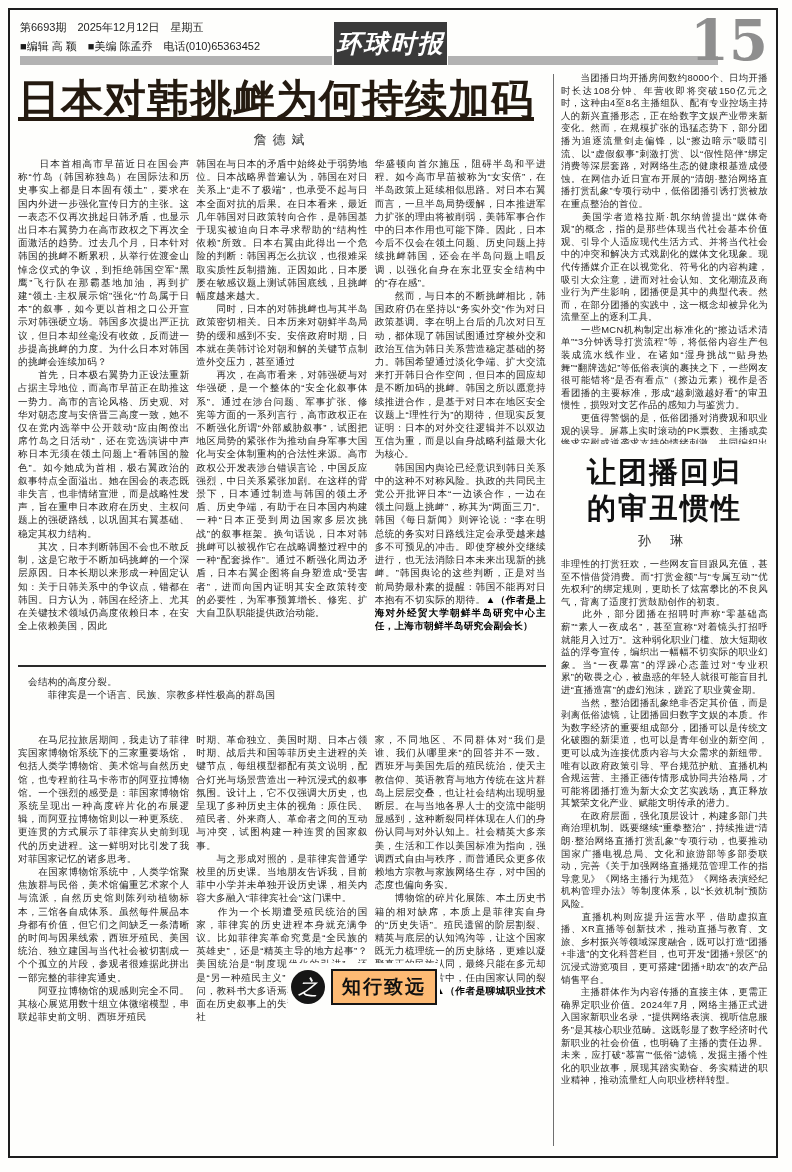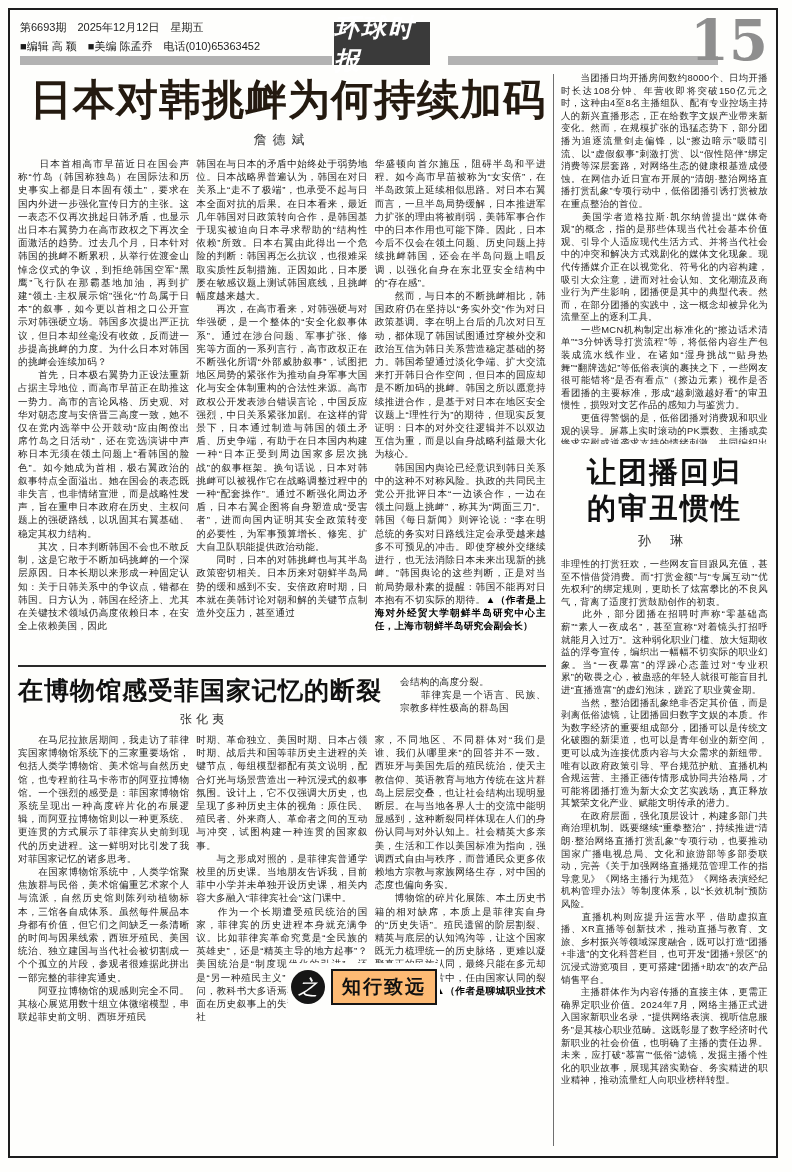--- a/index.html
+++ b/index.html
@@ -6,41 +6,41 @@
   .page{position:relative;width:792px;height:1172px;background:#fefefc;margin:0 auto;overflow:hidden;
         font-family:"Liberation Sans",sans-serif;color:#262626;}
   .frame{position:absolute;left:8px;top:8px;width:770px;height:1150px;border:2px solid #1d1d1d;box-sizing:border-box;}
   .inner{position:absolute;left:8px;top:4px;right:8px;bottom:6px;}
 
   
   .hdr{position:relative;height:56px;}
   .hdr-left{position:absolute;left:2px;top:4px;font-size:11px;color:#1c1c1c;line-height:19px;white-space:nowrap;}
   .graybar-l{position:absolute;left:2px;top:42px;width:312px;height:9px;background:#b2b2b2;}
   .graybar-r{position:absolute;left:430px;top:42px;width:270px;height:9px;background:#b2b2b2;}
-  .masthead{position:absolute;left:316px;top:8px;width:96px;height:43px;background:#3a3a3a;color:#fff;
+  .masthead{position:absolute;left:316px;top:8px;width:113px;height:43px;background:#3a3a3a;color:#fff;
             display:flex;align-items:center;justify-content:center;font-size:25px;font-weight:bold;
             font-style:italic;letter-spacing:2px;font-family:"Liberation Serif",serif;}
   .section-name{position:absolute;left:566px;top:14px;font-size:27px;font-weight:900;letter-spacing:3px;color:#141414;}
   .page-num{position:absolute;right:0;top:-4px;font-size:56px;font-weight:bold;color:#8e8e8e;
             font-family:"DejaVu Serif",serif;line-height:60px;}
 
   
   .content{position:absolute;left:0;right:0;top:58px;bottom:0;display:flex;}
   .left-region{width:528px;}
   .v-rule{width:1px;background:#6f6f6f;margin:2px 7px 4px 7px;}
   .right-region{flex:1;min-width:0;}
 
   
   .para{margin:0;text-align:justify;word-break:break-all;}
   .col .para, .a2-side .para{font-size:9.6px;line-height:13.2px;letter-spacing:.3px;}
   .para b{color:#000;}
 
   
-  .a1-headline{margin:4px 0 0 0;text-align:right;font-size:42px;line-height:48px;font-weight:900;
-               color:#241a10;letter-spacing:1px;white-space:nowrap;}
+  .a1-headline{margin:4px 0 0 0;text-align:left;font-size:42px;line-height:48px;font-weight:900;
+               color:#241a10;letter-spacing:1px;white-space:nowrap;text-decoration:underline;}
   .a1-author{text-align:center;font-size:13px;letter-spacing:6px;color:#333;margin:7px 0 8px 0;
              font-family:"Liberation Serif",serif;}
   .cols3{display:flex;gap:7px;}
   .a1-cols{height:500px;}
   .col{flex:1;min-width:0;overflow:hidden;}
 
   .divider{height:2px;background:#2a2a2a;margin:8px 0 6px 0;}
 
   
   .a2-head{display:flex;align-items:flex-start;}
@@ -95,39 +95,35 @@
             <h1 class="a1-headline">日本对韩挑衅为何持续加码</h1>
             <div class="a1-author">詹德斌</div>
             <div class="cols3 a1-cols">
               <div class="col">
                   <p class="para">　　日本首相高市早苗近日在国会声称“竹岛（韩国称独岛）在国际法和历史事实上都是日本固有领土”，要求在国内外进一步强化宣传日方的主张。这一表态不仅再次挑起日韩矛盾，也显示出日本右翼势力在高市政权之下再次全面激活的趋势。过去几个月，日本针对韩国的挑衅不断累积，从举行佐渡金山悼念仪式的争议，到拒绝韩国空军“黑鹰”飞行队在那霸基地加油，再到扩建“领土·主权展示馆”强化“竹岛属于日本”的叙事，如今更以首相之口公开宣示对韩强硬立场。韩国多次提出严正抗议，但日本却丝毫没有收敛，反而进一步提高挑衅的力度。为什么日本对韩国的挑衅会连续加码？</p>
                   <p class="para">　　首先，日本极右翼势力正设法重新占据主导地位，而高市早苗正在助推这一势力。高市的言论风格、历史观、对华对朝态度与安倍晋三高度一致，她不仅在党内选举中公开鼓动“应由阁僚出席竹岛之日活动”，还在竞选演讲中声称日本无须在领土问题上“看韩国的脸色”。如今她成为首相，极右翼政治的叙事特点全面溢出。她在国会的表态既非失言，也非情绪宣泄，而是战略性发声，旨在重申日本政府在历史、主权问题上的强硬路线，以巩固其右翼基础、稳定其权力结构。</p>
                   <p class="para">　　其次，日本判断韩国不会也不敢反制，这是它敢于不断加码挑衅的一个深层原因。日本长期以来形成一种固定认知：关于日韩关系中的争议点，错都在韩国。日方认为，韩国在经济上、尤其在关键技术领域仍高度依赖日本，在安全上依赖美国，因此</p>
                 </div>
               <div class="col">
                   <p class="para">韩国在与日本的矛盾中始终处于弱势地位。日本战略界普遍认为，韩国在对日关系上“走不了极端”，也承受不起与日本全面对抗的后果。在日本看来，最近几年韩国对日政策转向合作，是韩国基于现实被迫向日本寻求帮助的“结构性依赖”所致。日本右翼由此得出一个危险的判断：韩国再怎么抗议，也很难采取实质性反制措施。正因如此，日本屡屡在敏感议题上测试韩国底线，且挑衅幅度越来越大。</p>
+                  <p class="para">　　同时，日本的对韩挑衅也与其半岛政策密切相关。日本历来对朝鲜半岛局势的缓和感到不安。安倍政府时期，日本就在美韩讨论对朝和解的关键节点制造外交压力，甚至通过</p>
                   <p class="para">　　再次，在高市看来，对韩强硬与对华强硬，是一个整体的“安全化叙事体系”。通过在涉台问题、军事扩张、修宪等方面的一系列言行，高市政权正在不断强化所谓“外部威胁叙事”，试图把地区局势的紧张作为推动自身军事大国化与安全体制重构的合法性来源。高市政权公开发表涉台错误言论，中国反应强烈，中日关系紧张加剧。在这样的背景下，日本通过制造与韩国的领土矛盾、历史争端，有助于在日本国内构建一种“日本正受到周边国家多层次挑战”的叙事框架。换句话说，日本对韩挑衅可以被视作它在战略调整过程中的一种“配套操作”。通过不断强化周边矛盾，日本右翼企图将自身塑造成“受害者”，进而向国内证明其安全政策转变的必要性，为军事预算增长、修宪、扩大自卫队职能提供政治动能。</p>
-                  <p class="para">　　同时，日本的对韩挑衅也与其半岛政策密切相关。日本历来对朝鲜半岛局势的缓和感到不安。安倍政府时期，日本就在美韩讨论对朝和解的关键节点制造外交压力，甚至通过</p>
                 </div>
               <div class="col">
                   <p class="para">华盛顿向首尔施压，阻碍半岛和平进程。如今高市早苗被称为“女安倍”，在半岛政策上延续相似思路。对日本右翼而言，一旦半岛局势缓解，日本推进军力扩张的理由将被削弱，美韩军事合作中的日本作用也可能下降。因此，日本今后不仅会在领土问题、历史问题上持续挑衅韩国，还会在半岛问题上唱反调，以强化自身在东北亚安全结构中的“存在感”。</p>
                   <p class="para">　　然而，与日本的不断挑衅相比，韩国政府仍在坚持以“务实外交”作为对日政策基调。李在明上台后的几次对日互动，都体现了韩国试图通过穿梭外交和政治互信为韩日关系营造稳定基础的努力。韩国希望通过淡化争端、扩大交流来打开韩日合作空间，但日本的回应却是不断加码的挑衅。韩国之所以愿意持续推进合作，是基于对日本在地区安全议题上“理性行为”的期待，但现实反复证明：日本的对外交往逻辑并不以双边互信为重，而是以自身战略利益最大化为核心。</p>
                   <p class="para">　　韩国国内舆论已经意识到韩日关系中的这种不对称风险。执政的共同民主党公开批评日本“一边谈合作，一边在领土问题上挑衅”，称其为“两面三刀”。韩国《每日新闻》则评论说：“李在明总统的务实对日路线注定会承受越来越多不可预见的冲击。即使穿梭外交继续进行，也无法消除日本未来出现新的挑衅。”韩国舆论的这些判断，正是对当前局势最朴素的提醒：韩国不能再对日本抱有不切实际的期待。<b>▲（作者是上海对外经贸大学朝鲜半岛研究中心主任，上海市朝鲜半岛研究会副会长）</b></p>
                 </div>
             </div>
           </article>
 
           <div class="divider"></div>
 
           <article>
             <div class="a2-head">
-              <div class="a2-title-wrap">
-                <h2 class="a2-headline">在博物馆感受菲国家记忆的断裂</h2>
-                <div class="a2-author">张化夷</div>
-              </div>
               <div class="a2-side">
                   <p class="para">会结构的高度分裂。</p>
                   <p class="para">　　菲律宾是一个语言、民族、宗教多样性极高的群岛国</p>
                 </div>
             </div>
             <div class="cols3 a2-body">
               <div class="col">
                   <p class="para">　　在马尼拉旅居期间，我走访了菲律宾国家博物馆系统下的三家重要场馆，包括人类学博物馆、美术馆与自然历史馆，也专程前往马卡蒂市的阿亚拉博物馆。一个强烈的感受是：菲国家博物馆系统呈现出一种高度碎片化的布展逻辑，而阿亚拉博物馆则以一种更系统、更连贯的方式展示了菲律宾从史前到现代的历史进程。这一鲜明对比引发了我对菲国家记忆的诸多思考。</p>
                   <p class="para">　　在国家博物馆系统中，人类学馆聚焦族群与民俗，美术馆偏重艺术家个人与流派，自然历史馆则陈列动植物标本，三馆各自成体系。虽然每件展品本身都有价值，但它们之间缺乏一条清晰的时间与因果线索，西班牙殖民、美国统治、独立建国与当代社会被切割成一个个孤立的片段，参观者很难据此拼出一部完整的菲律宾通史。</p>
                   <p class="para">　　阿亚拉博物馆的观感则完全不同。其核心展览用数十组立体微缩模型，串联起菲史前文明、西班牙殖民</p>

